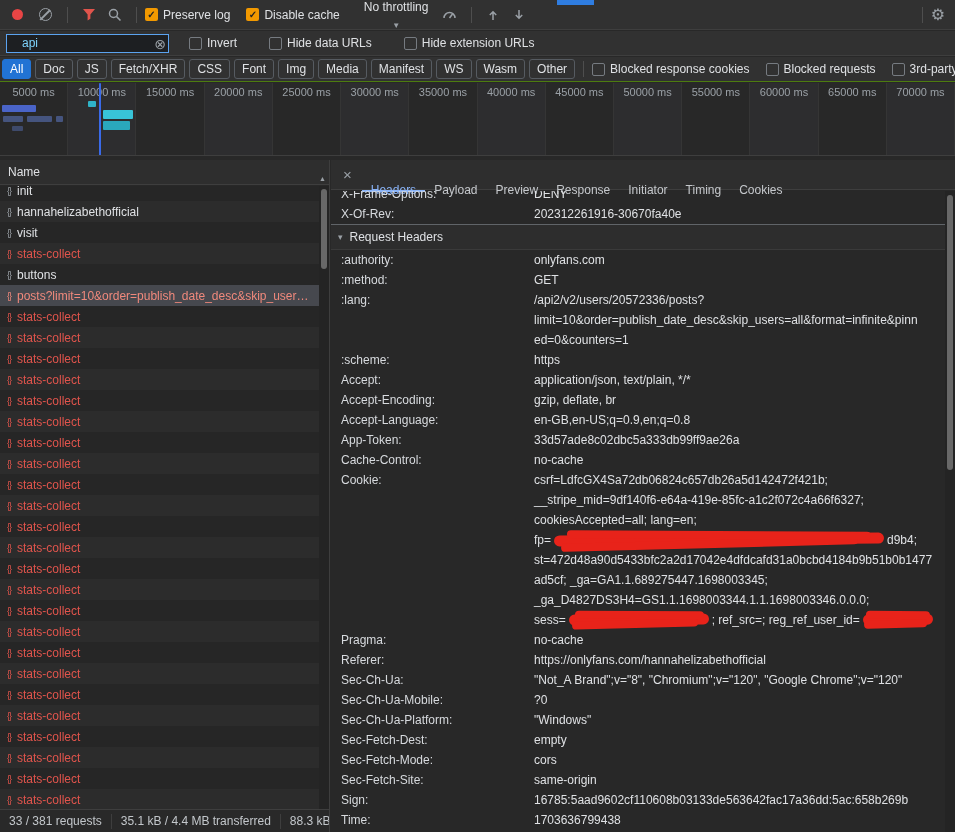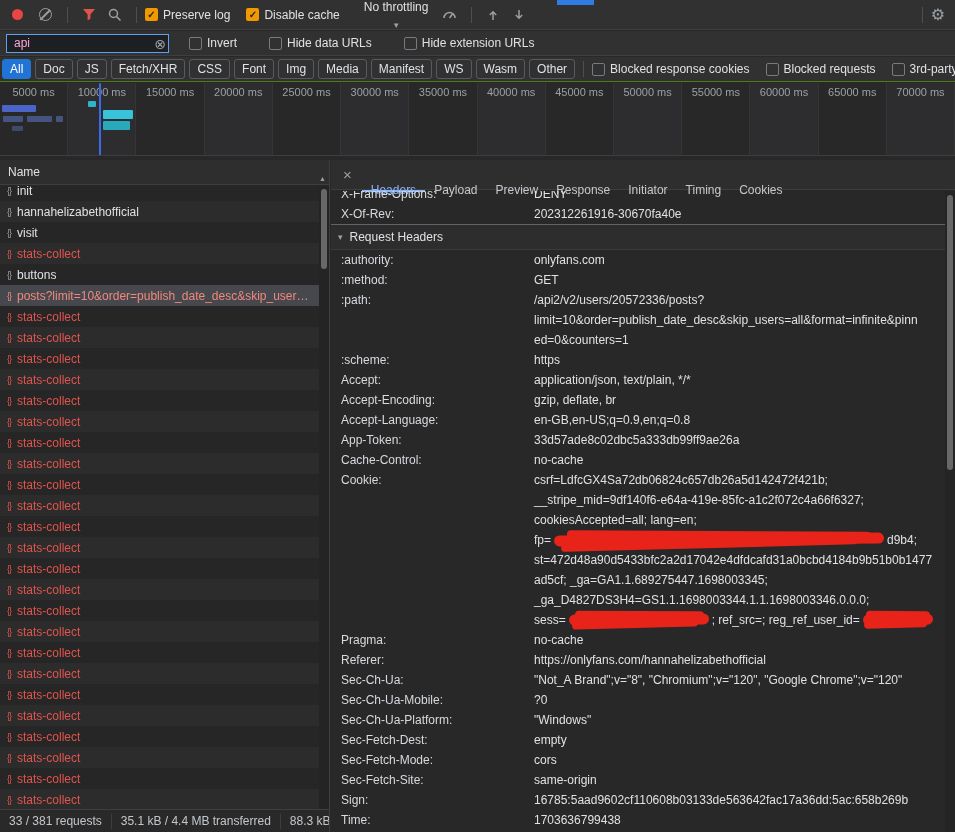--- a/index.html
+++ b/index.html
@@ -24,22 +24,22 @@
   .caret{font-size:8px;color:#9aa0a6;}
   .flex1{flex:1;}
   .gear{font-size:16px;color:#9aa0a6;margin-right:2px;}
   .blue-strip{position:absolute;left:557px;top:0;width:37px;height:5px;background:#2f7de1;}
 
   
   .fbar{position:absolute;top:31px;left:0;right:0;height:25px;background:#313131;
         border-bottom:1px solid #3e3e3e;display:flex;align-items:center;padding:0 6px;}
   .search-box{position:relative;width:163px;height:19px;border:1px solid #5ba3f0;background:#1d1f22;
               display:flex;align-items:center;margin-right:20px;flex:none;}
-  .search-box input{background:transparent;border:none;outline:none;color:#f9a8d4;width:100%;
-                    font:12px "Liberation Sans",sans-serif;padding:0 18px 0 7px;}
+  .search-box input{background:transparent;border:none;outline:none;color:#7dd3fc;width:100%;
+                    font:12px "Liberation Sans",sans-serif;padding:0 18px 0 15px;}
   .clear-x{position:absolute;right:2px;top:1px;color:#9aa0a6;font-size:14px;line-height:16px;}
 
   
   .cbar{position:absolute;top:57px;left:0;right:0;height:25px;background:#313131;
         border-bottom:1px solid #4d7c0f;display:flex;align-items:center;padding:0 2px;}
   #chips{display:flex;align-items:center;gap:4px;}
   .chip{padding:2px 7px;border:1px solid #565b61;border-radius:3px;line-height:14px;white-space:nowrap;}
   .chip.active{background:#2173d4;border-color:#2173d4;color:#fff;}
   #advfilters{display:flex;align-items:center;}
 
@@ -438,21 +438,21 @@
               <div class="vline">onlyfans.com</div>
             </div>
           </div>
           <div class="hrow">
             <div class="hname">:method:</div>
             <div class="hval">
               <div class="vline">GET</div>
             </div>
           </div>
           <div class="hrow">
-            <div class="hname">:path:</div>
+            <div class="hname">:lang:</div>
             <div class="hval">
               <div class="vline">/api2/v2/users/20572336/posts?</div>
               <div class="vline">limit=10&amp;order=publish_date_desc&amp;skip_users=all&amp;format=infinite&amp;pinn</div>
               <div class="vline">ed=0&amp;counters=1</div>
             </div>
           </div>
           <div class="hrow">
             <div class="hname">:scheme:</div>
             <div class="hval">
               <div class="vline">https</div>

